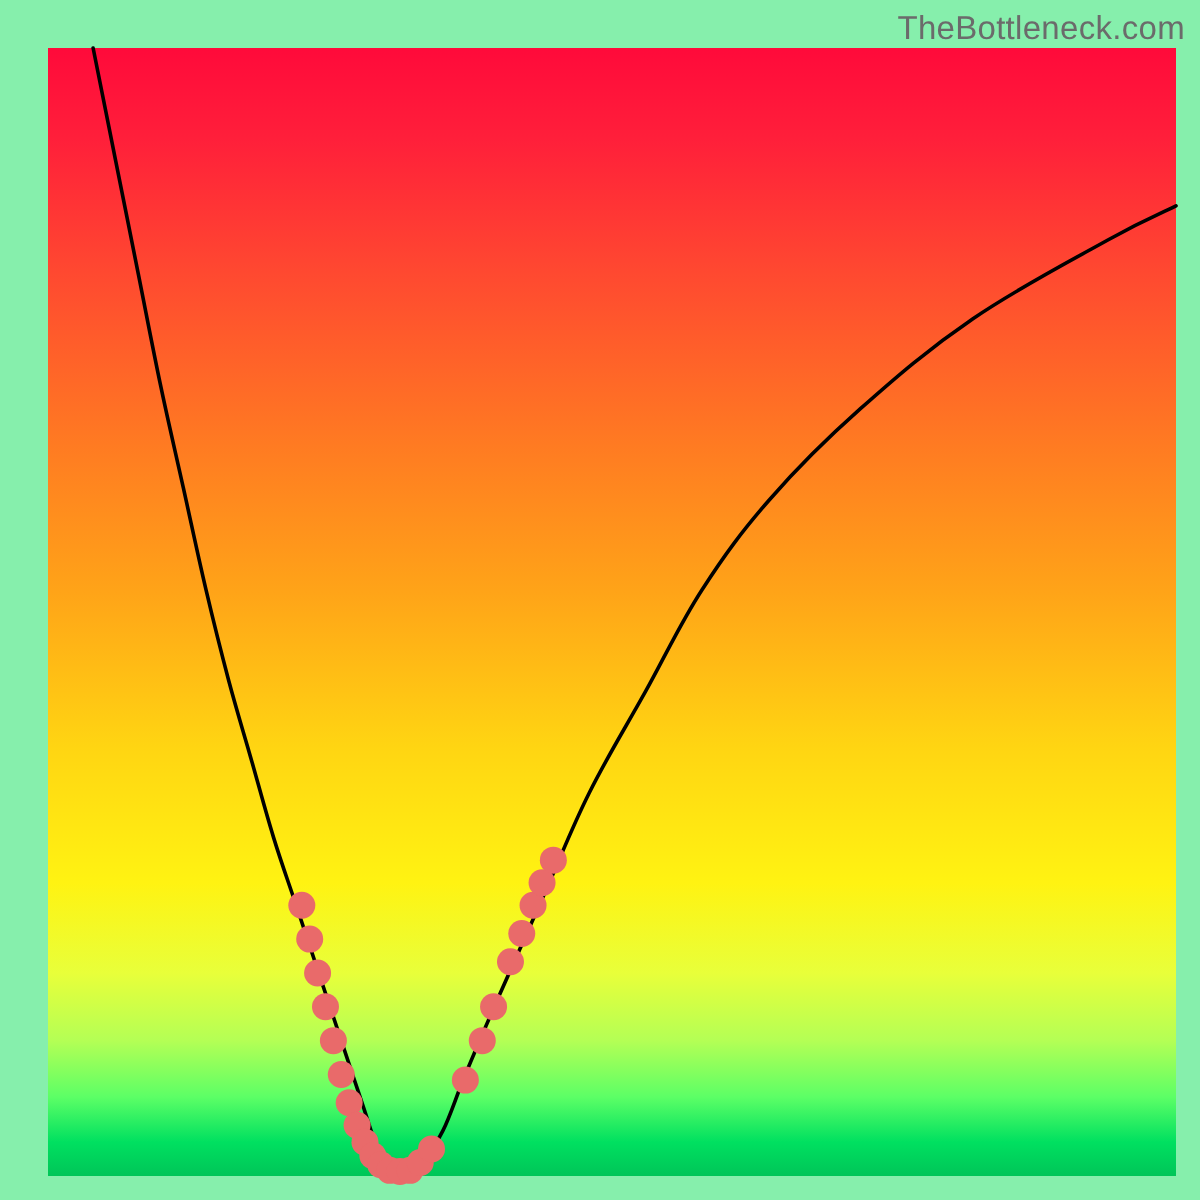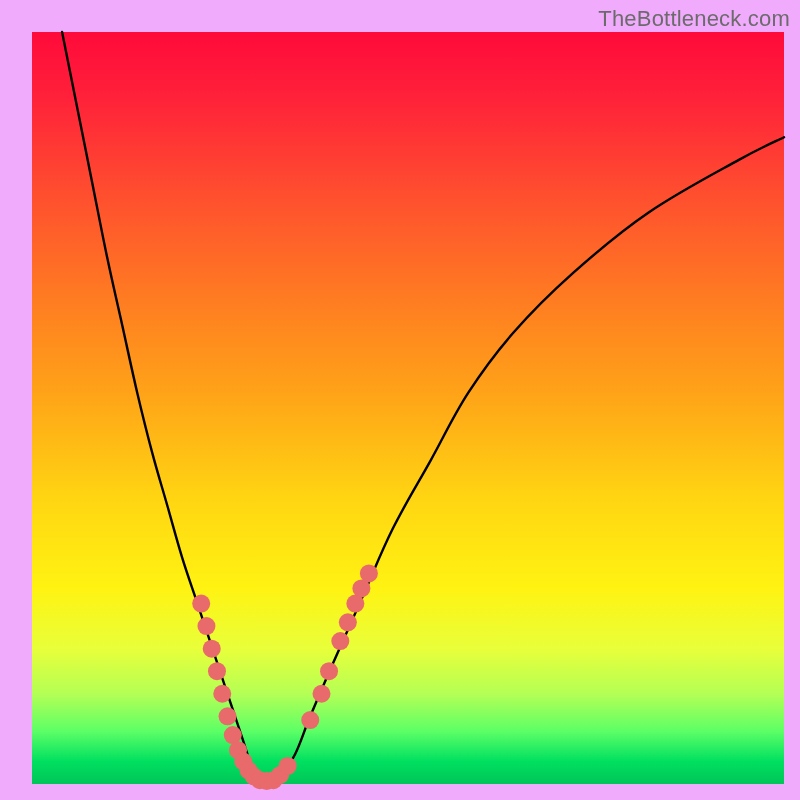--- a/index.html
+++ b/index.html
@@ -10,21 +10,21 @@
     background: #000;
     overflow: hidden;
     font-family: Arial, Helvetica, sans-serif;
   }
   .frame {
     position: absolute;
     left: 0;
     top: 0;
     width: 800px;
     height: 800px;
-    background: #f0abfc;
+    background: #86efac;
   }
   .plot {
     position: absolute;
     left: 32px;
     top: 32px;
     width: 752px;
     height: 752px;
     
     background: linear-gradient(to bottom,
       #ff0a3a 0%,

